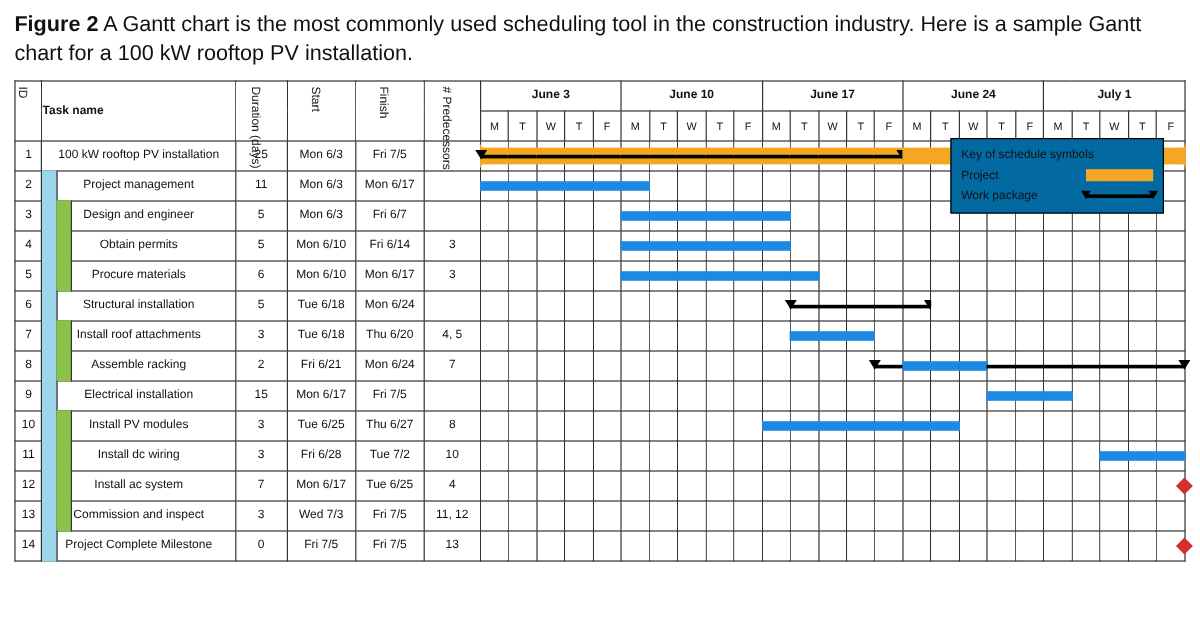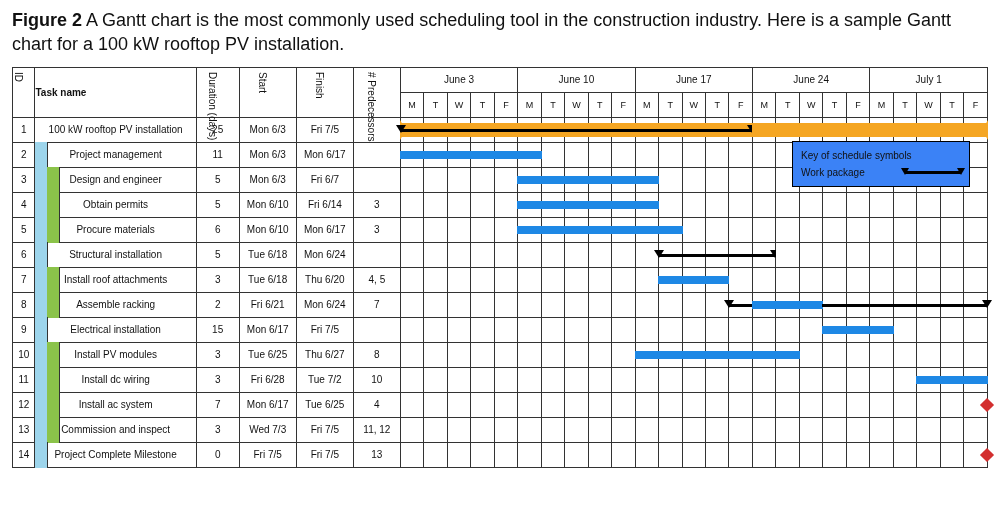--- a/index.html
+++ b/index.html
@@ -6,21 +6,21 @@
   .page{width:1000px;height:524px;box-sizing:border-box;padding:8px 12px 0 12px}
   .fig-caption{font-size:18px;line-height:1.35;margin-bottom:10px}
   .fig-caption b{font-weight:700}
   .gantt-wrap{position:relative}
   table.gantt{border-collapse:collapse;width:100%;table-layout:fixed;font-size:10px}
   table.gantt th,table.gantt td{border:1px solid #333;padding:0;height:24px;vertical-align:middle}
   table.gantt td{background:#fff}
   th.vcol{position:relative;background:#fff}
   th.vcol span{position:absolute;left:50%;top:4px;transform:rotate(90deg);transform-origin:left top;white-space:nowrap;font-size:10px;font-weight:400}
   th.taskname{text-align:left;padding-left:6px;font-weight:700}
-  th.week{font-size:10px;font-weight:400}
+  th.week{font-size:10px;font-weight:700}
   th.day{font-size:9px;font-weight:400}
   td.id{text-align:center}
   td.task{padding:2px 2px 2px 4px;text-align:center;line-height:1.1}
   td.dur,td.start,td.fin,td.pred{padding-left:6px;text-align:center}
   td.l0{background:#9dd5ec}
   td.l1{background:#8bc34a}
   td.ind1{padding-left:18px}
   td.ind2{padding-left:34px}
   
   .stripe{position:relative}
@@ -33,21 +33,21 @@
   .projPiece{top:5px;height:14px;background:#f5a623}
   .wpPiece{top:11px;height:3px;background:#000}
   .actPiece{top:8px;height:8px;background:#1e88e5}
   .wpStart,.wpEnd{position:absolute;top:7px;width:0;height:0;border-left:5px solid transparent;border-right:5px solid transparent;border-top:8px solid #000}
   .wpStart{left:-5px}.wpEnd{right:-5px}
   .projCap{position:absolute;top:2px;width:0;height:0;border-top:10px solid transparent;border-bottom:10px solid transparent}
   .projCapL{left:-1px;border-left:6px solid #f5a623}
   .projCapR{right:-1px;border-right:6px solid #f5a623}
   .milestone{position:absolute;top:7px;right:-5px;width:10px;height:10px;background:#d32f2f;transform:rotate(45deg)}
   
-  .legend{position:absolute;top:74px;right:18px;width:160px;background:#3b82f6;border:1px solid #000;padding:6px 8px;font-size:10px;line-height:1.5;z-index:5}
+  .legend{position:absolute;top:48px;right:18px;width:160px;background:#0369a1;border:1px solid #000;padding:6px 8px;font-size:10px;line-height:1.5;z-index:5}
   .legend .row{display:flex;align-items:center;justify-content:space-between;margin-top:2px}
   .legend .swP{width:56px;height:10px;background:#f5a623}
   .legend .swW{width:56px;height:3px;background:#000;position:relative}
   .legend .swW::before,.legend .swW::after{content:"";position:absolute;top:-3px;width:0;height:0;border-left:4px solid transparent;border-right:4px solid transparent;border-top:7px solid #000}
   .legend .swW::before{left:-4px}.legend .swW::after{right:-4px}
   .legend .swA{width:56px;height:7px;background:#1e88e5}
   .legend .swM{width:9px;height:9px;background:#d32f2f;transform:rotate(45deg);margin-right:24px}
 </style>
 </head>
 <body>
@@ -778,18 +778,22 @@
             <td class="cal">
               <div class="milestone"></div>
             </td>
           </tr>
         </tbody>
     </table>
 
     <div class="legend">
       <div style="font-weight:400">Key of schedule symbols</div>
       <div class="row">
+          <span>Project</span>
+          <span class="swP"></span>
+        </div>
+      <div class="row">
           <span>Work package</span>
           <span class="swW"></span>
         </div>
     </div>
   </div>
 </div>
 
 </body></html>

